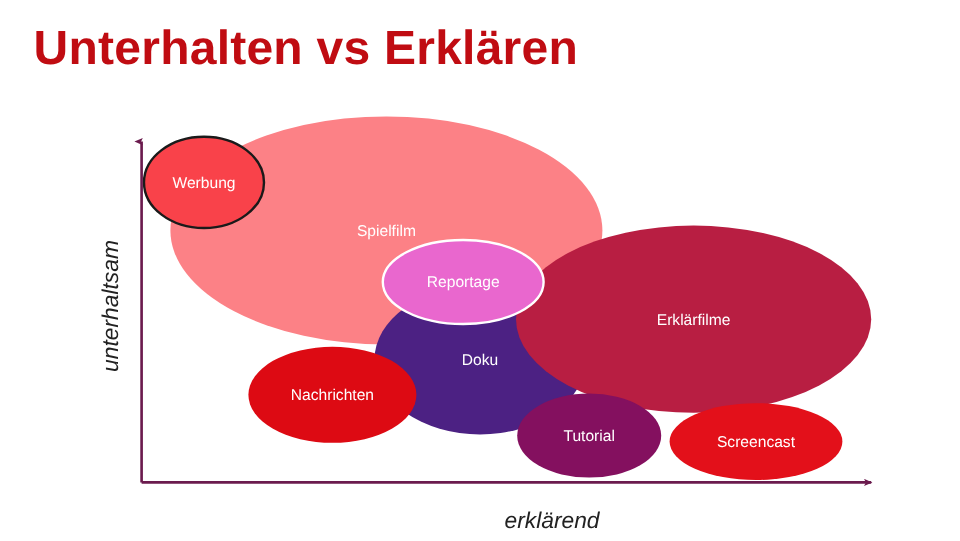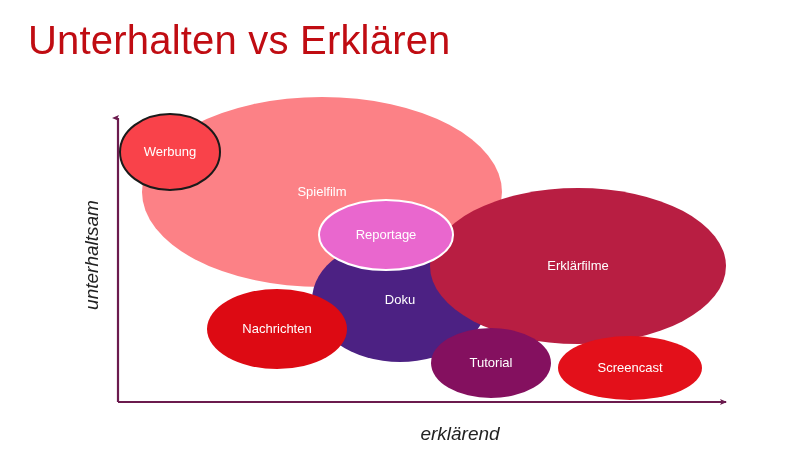--- a/index.html
+++ b/index.html
@@ -13,21 +13,21 @@
     height: 451px;
     background: #ffffff;
     overflow: hidden;
     font-family: "Liberation Sans", sans-serif;
   }
   #title {
     position: absolute;
     left: 28px;
     top: 18px;
     font-size: 40px;
-    font-weight: 400;
+    font-weight: 700;
     color: #C00C12;
     letter-spacing: 0.2px;
     white-space: nowrap;
   }
   #chart-svg {
     position: absolute;
     left: 0;
     top: 0;
     width: 800px;
     height: 451px;

